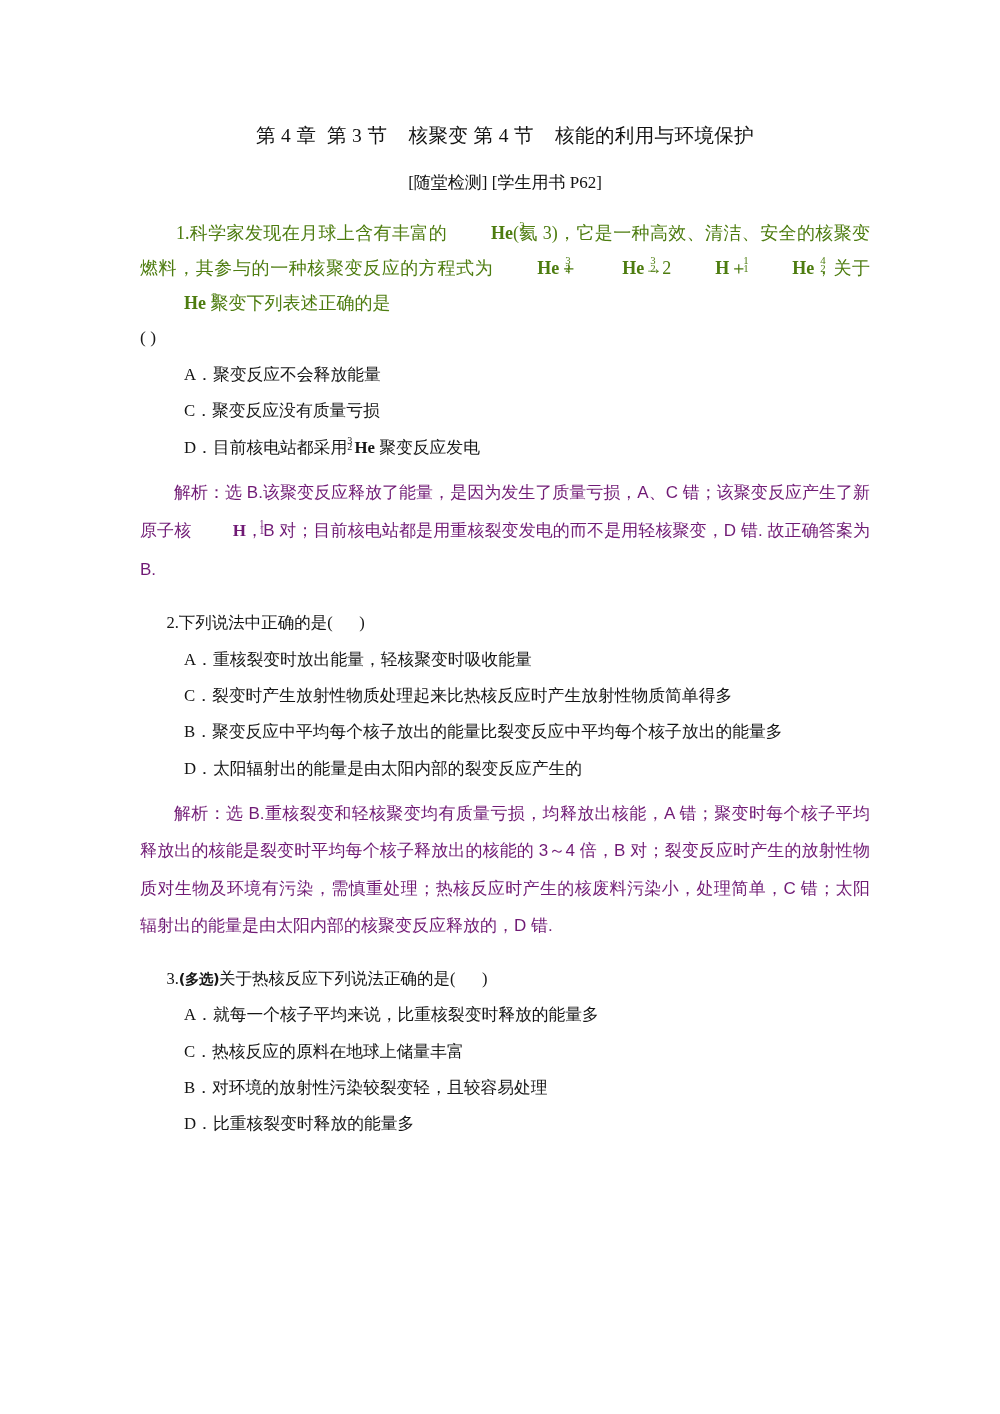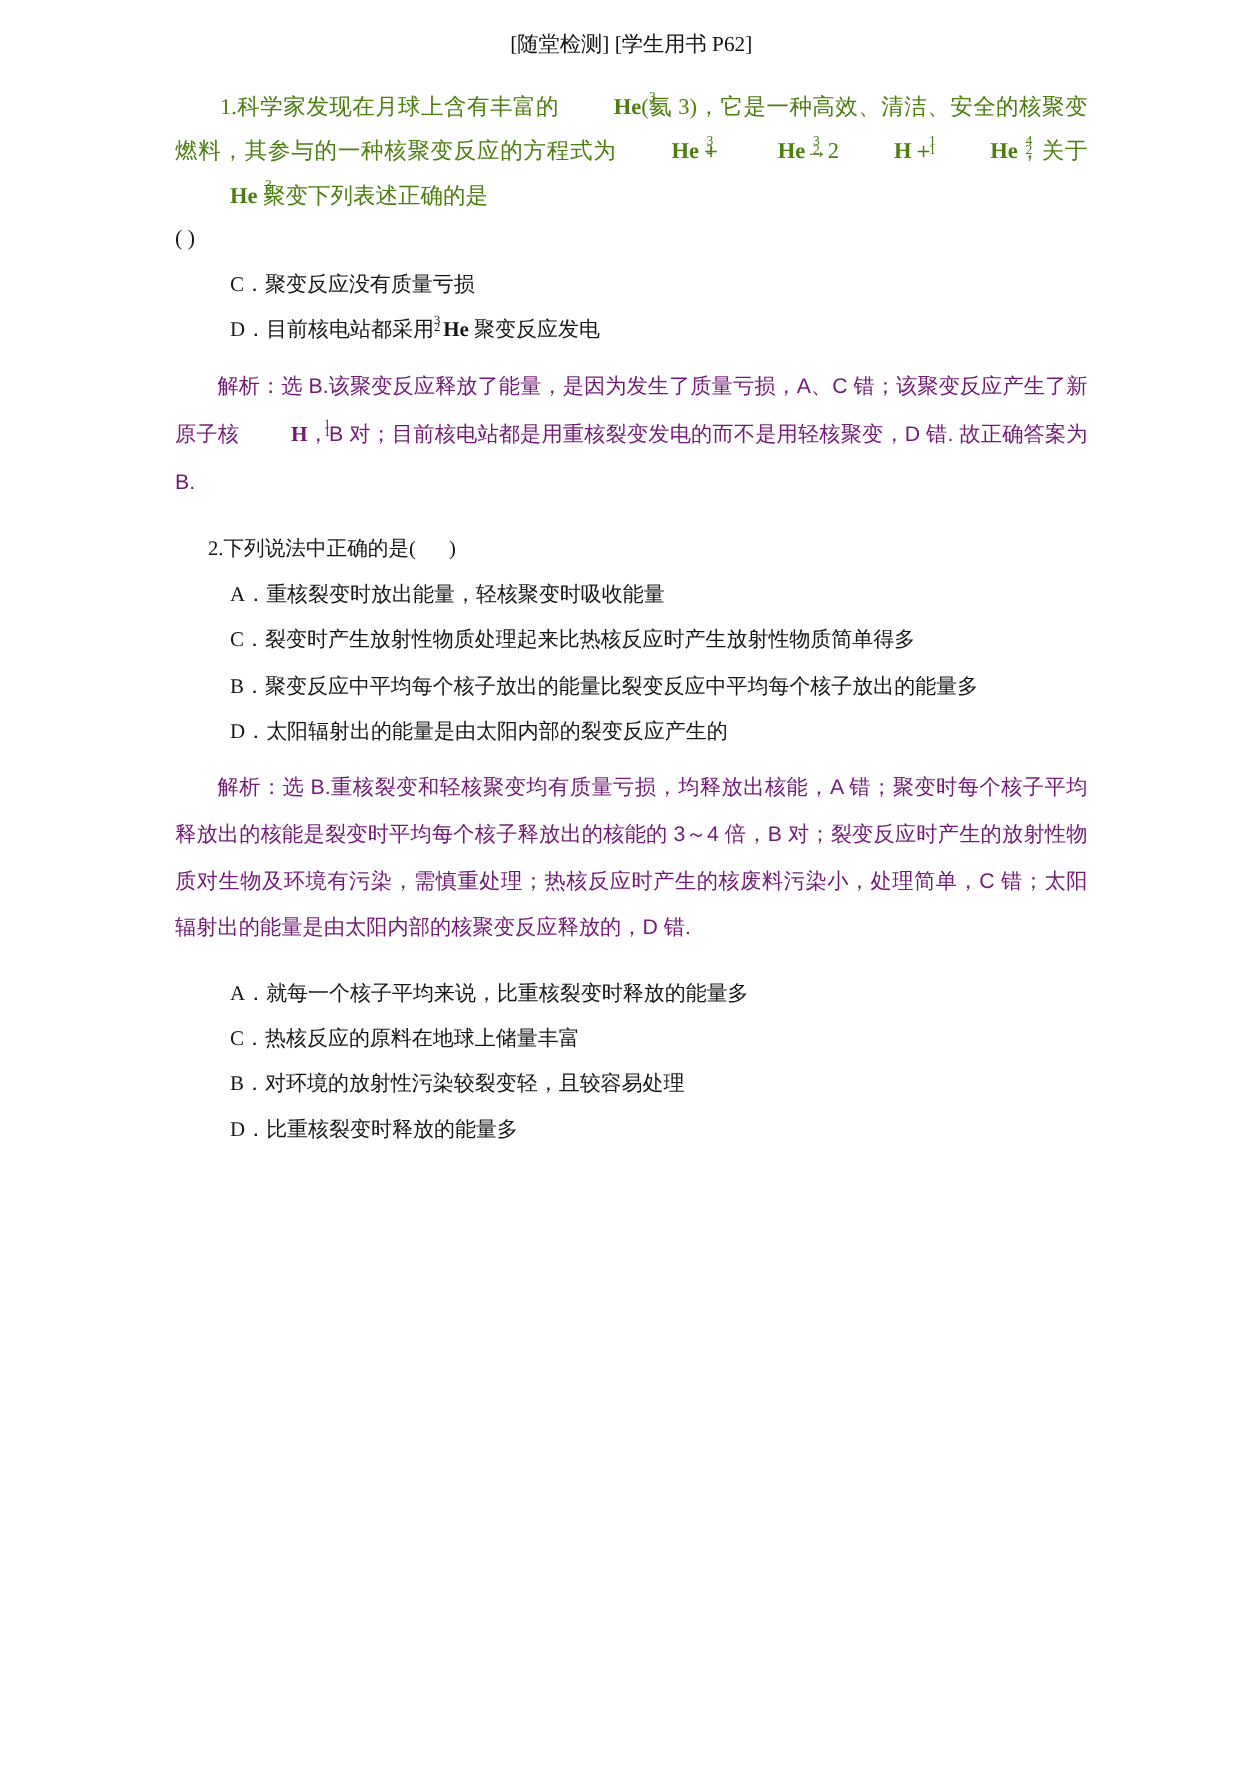--- a/index.html
+++ b/index.html
@@ -153,27 +153,29 @@
     display: inline-block;
     min-width: 34px;
   }
 </style>
 </head>
 <body>
 
 <div class="page">
   <div class="content">
 
+    <div class="doc-title">第 4 章  第 3 节    核聚变 第 4 节    核能的利用与环境保护</div>
     <div class="sub-title">[随堂检测] [学生用书 P62]</div>
 
     <div class="q-block">
       <div class="q-stem"><span>1.</span><span>科学家发现在月球上含有丰富的</span><span class="nuc"><span class="ss"><span class="a">3</span><span class="z">2</span></span><span class="sym">He</span></span><span>(氦 3)，它是一种高效、清洁、安全的核聚变燃料，其参与的一种核聚变反应的方程式为</span><span class="nuc"><span class="ss"><span class="a">3</span><span class="z">2</span></span><span class="sym">He</span></span><span>＋</span><span class="nuc"><span class="ss"><span class="a">3</span><span class="z">2</span></span><span class="sym">He</span></span><span>→</span><span class="serifnum">2</span><span class="nuc"><span class="ss"><span class="a">1</span><span class="z">1</span></span><span class="sym">H</span></span><span>＋</span><span class="nuc"><span class="ss"><span class="a">4</span><span class="z">2</span></span><span class="sym">He</span></span><span>，关于</span><span class="nuc"><span class="ss"><span class="a">3</span><span class="z">2</span></span><span class="sym">He</span></span><span> 聚变下列表述正确的是</span></div>
 
       <div class="paren-line">(      )</div>
 
+      <div class="opt"><span class="lab">A．</span><span>聚变反应不会释放能量</span></div>
 
 
       <div class="opt"><span class="lab">C．</span><span>聚变反应没有质量亏损</span></div>
 
       <div class="opt"><span class="lab">D．</span><span>目前核电站都采用</span><span class="nuc"><span class="ss"><span class="a">3</span><span class="z">2</span></span><span class="sym">He</span></span><span> 聚变反应发电</span></div>
 
       <div class="sol"><span>解析：选 B.</span><span>该聚变反应释放了能量，是因为发生了质量亏损，A、C 错；该聚变反应产生了新原子核</span><span class="nuc"><span class="ss"><span class="a">1</span><span class="z">1</span></span><span class="sym">H</span></span><span>，B 对；目前核电站都是用重核裂变发电的而不是用轻核聚变，D 错. 故正确答案为 B.</span></div>
     </div>
 
     <div class="q-block">
@@ -184,20 +186,21 @@
       <div class="opt"><span class="lab">C．</span><span>裂变时产生放射性物质处理起来比热核反应时产生放射性物质简单得多</span></div>
 
       <div class="opt"><span class="lab">B．</span><span>聚变反应中平均每个核子放出的能量比裂变反应中平均每个核子放出的能量多</span></div>
 
       <div class="opt"><span class="lab">D．</span><span>太阳辐射出的能量是由太阳内部的裂变反应产生的</span></div>
 
       <div class="sol tight"><span>解析：选 B.</span><span>重核裂变和轻核聚变均有质量亏损，均释放出核能，A 错；聚变时每个核子平均释放出的核能是裂变时平均每个核子释放出的核能的 3～4 倍，B 对；裂变反应时产生的放射性物质对生物及环境有污染，需慎重处理；热核反应时产生的核废料污染小，处理简单，C 错；太阳辐射出的能量是由太阳内部的核聚变反应释放的，D 错.</span></div>
     </div>
 
     <div class="q-block">
+      <div class="q-stem-small"><span>3.</span><span class="multi-tag">(多选)</span><span>关于热核反应下列说法正确的是(</span><span class="blank-paren">      )</span></div>
 
       <div class="opt"><span class="lab">A．</span><span>就每一个核子平均来说，比重核裂变时释放的能量多</span></div>
 
       <div class="opt"><span class="lab">C．</span><span>热核反应的原料在地球上储量丰富</span></div>
 
       <div class="opt"><span class="lab">B．</span><span>对环境的放射性污染较裂变轻，且较容易处理</span></div>
 
       <div class="opt"><span class="lab">D．</span><span>比重核裂变时释放的能量多</span></div>
 
     </div>

